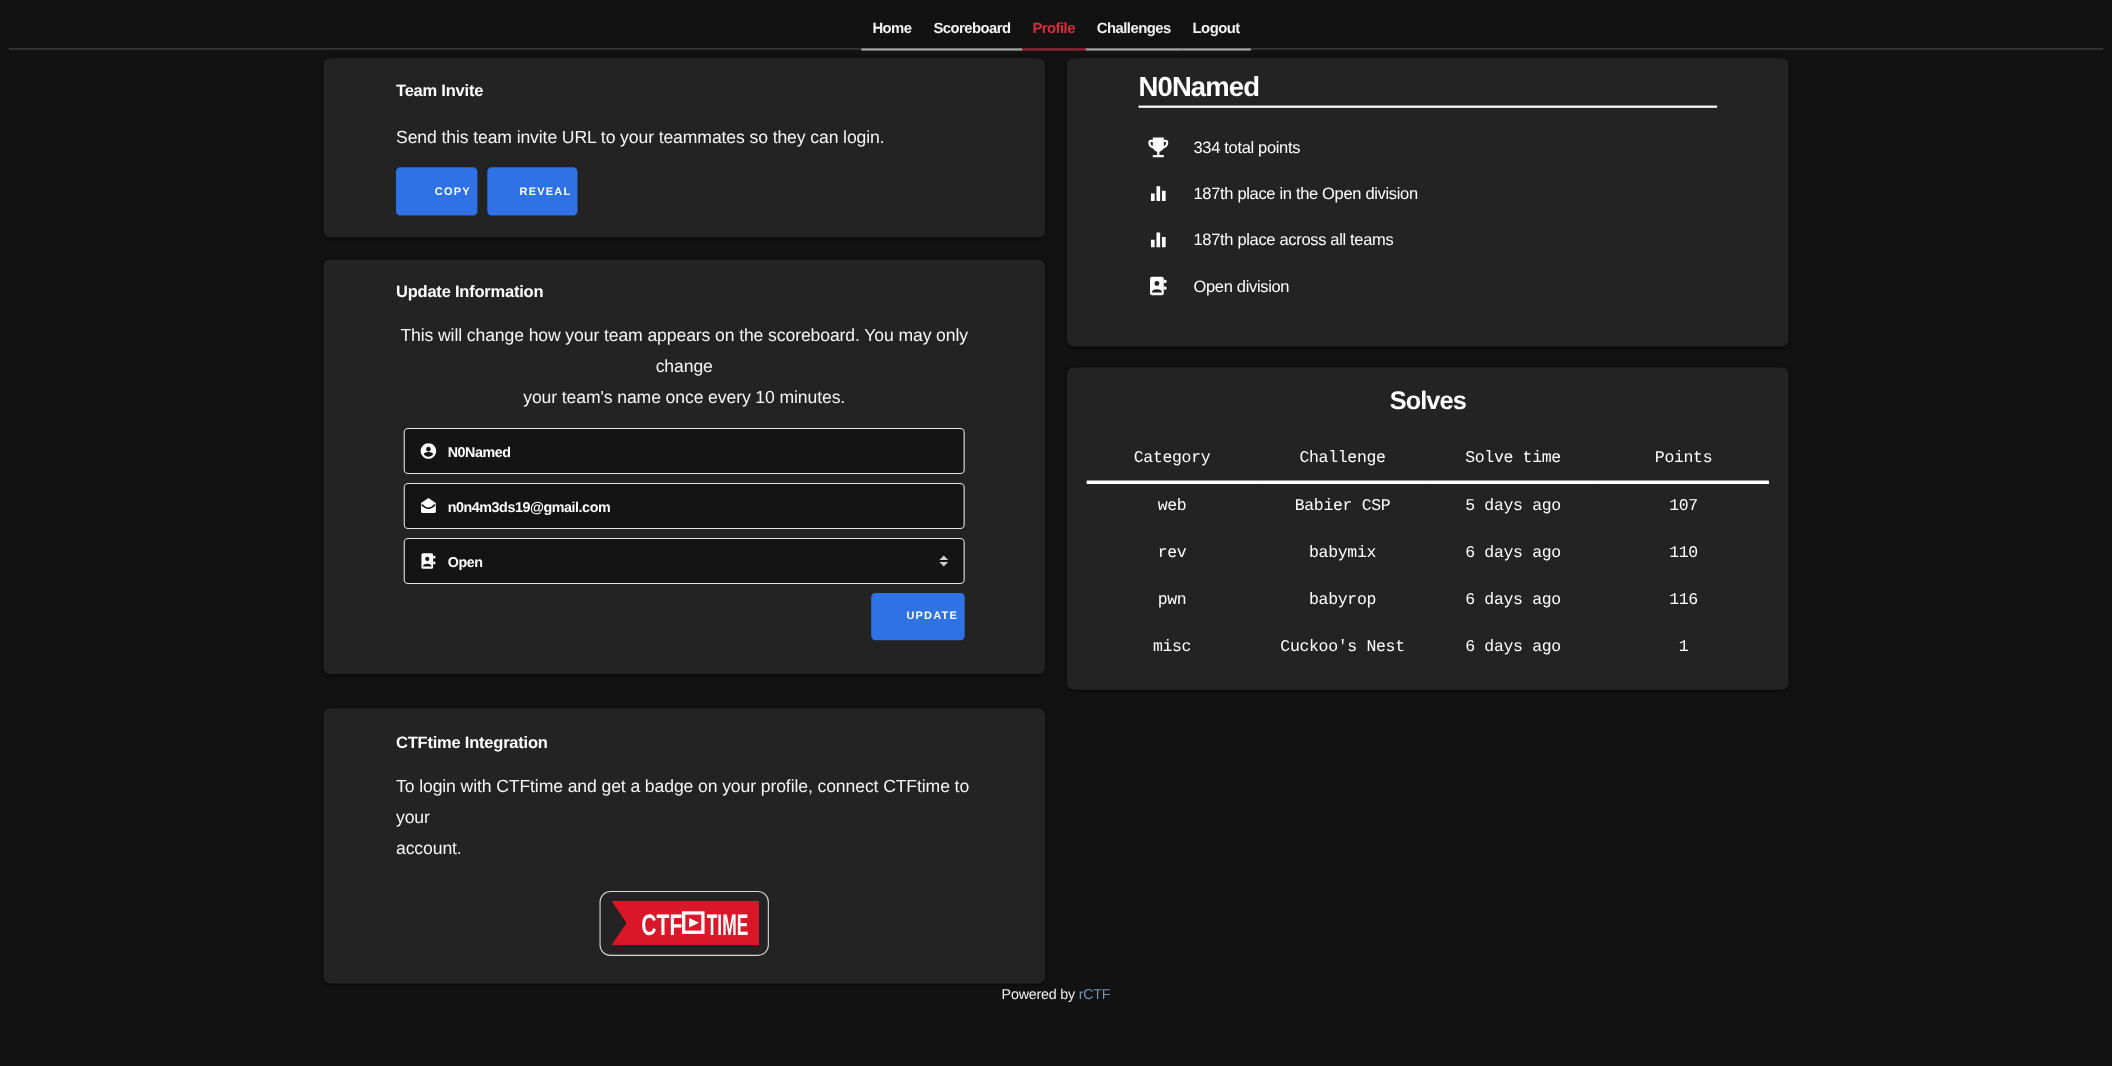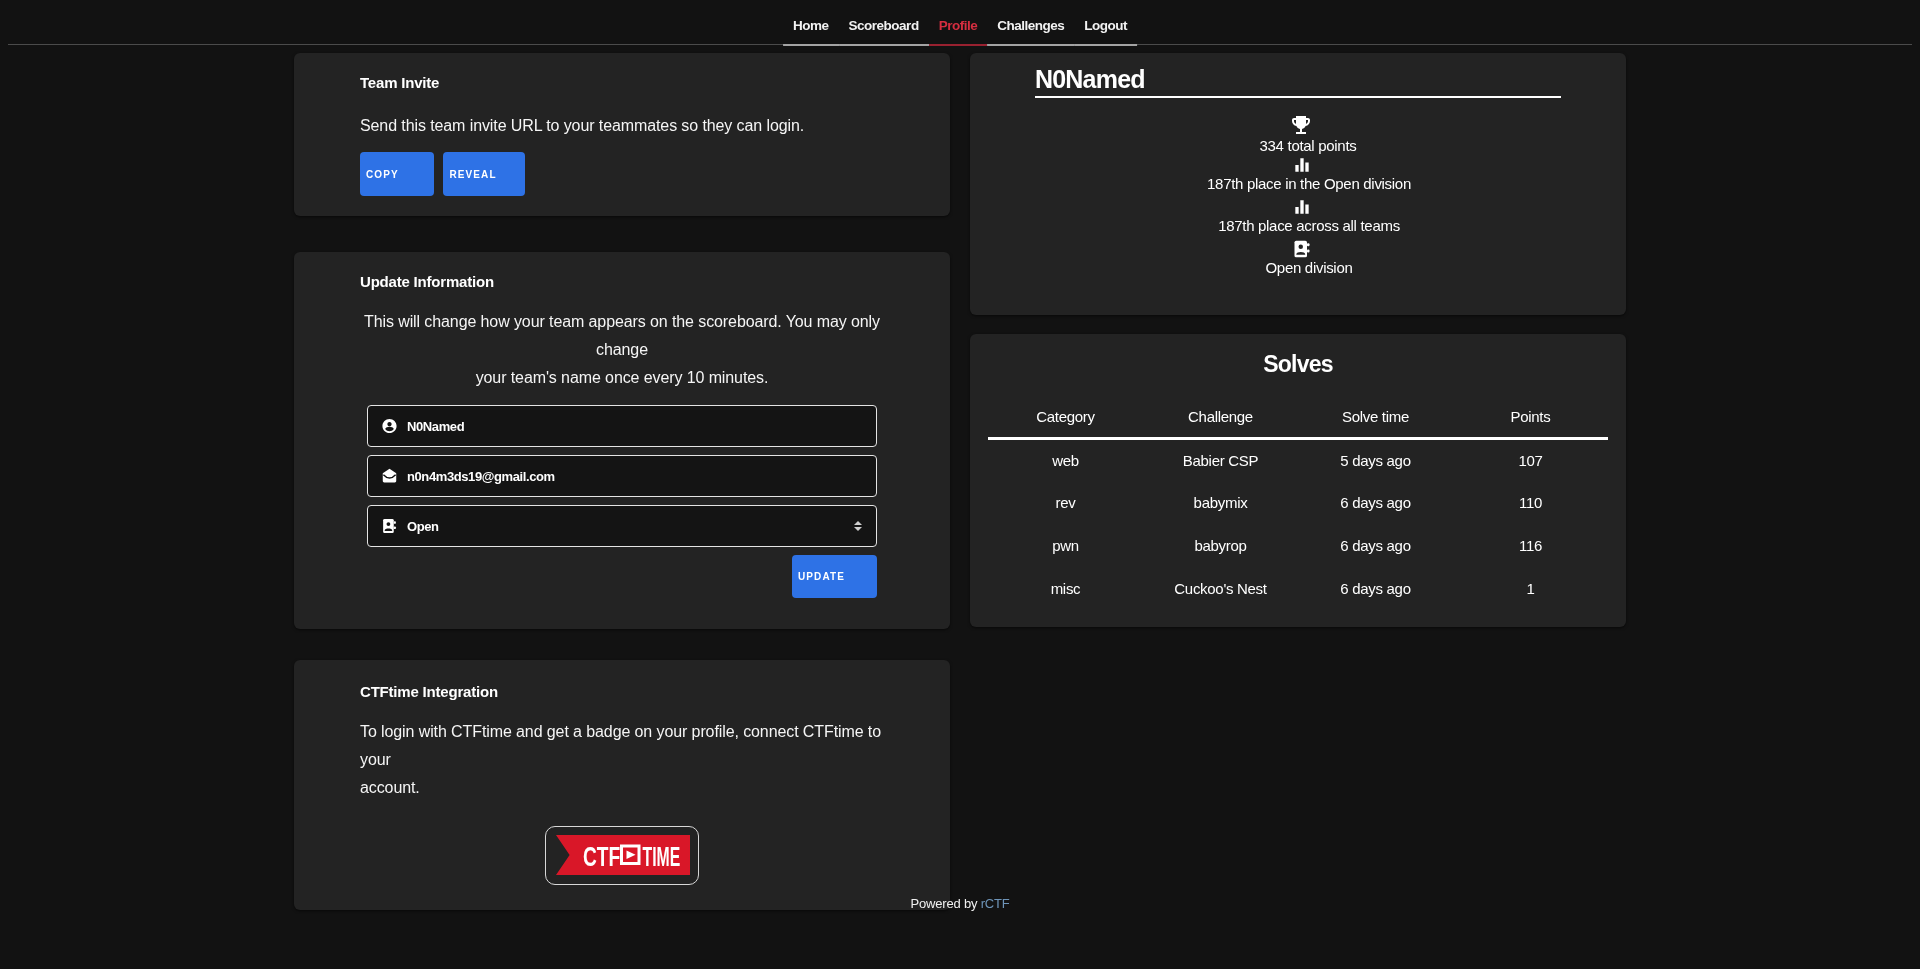--- a/index.html
+++ b/index.html
@@ -28,43 +28,43 @@
   background:#232323; border-radius:6px;
   box-shadow:0 1px 3px rgba(0,0,0,0.55);
 }
 .pad { padding:20px 66px; }
 .card h6 { margin:0; font-size:15px; font-weight:700; letter-spacing:-0.2px; line-height:19px; }
 .card p { margin:20px 0 0; font-size:16px; letter-spacing:-0.1px; line-height:28px; color:#f5f5f5; }
 
 .btn {
   display:inline-block; border:none; border-radius:4px; background:#2e72e6; color:#fff;
   font-family:"Liberation Sans", sans-serif;
-  font-size:10px; font-weight:700; letter-spacing:1.1px; text-align:left;
+  font-size:10px; font-weight:700; letter-spacing:1.1px; text-align:right;
   height:44px;
 }
 
 .field {
   position:relative; height:42px; margin:0 7px 8px;
   border:1px solid #e4e4e4; border-radius:4px; background:#141414;
   display:flex; align-items:center;
 }
 .field .ic { position:absolute; left:13px; top:50%; transform:translateY(-50%); width:17px; height:17px; }
 .field .val { margin-left:39px; font-size:13px; font-weight:700; letter-spacing:-0.4px; }
 .arrows { position:absolute; right:14px; top:50%; transform:translateY(-50%); }
 .arrows .up { width:0; height:0; border-left:4px solid transparent; border-right:4px solid transparent; border-bottom:4px solid #cfcfcf; margin-bottom:2px; }
 .arrows .dn { width:0; height:0; border-left:4px solid transparent; border-right:4px solid transparent; border-top:4px solid #cfcfcf; }
 
 #profileCard h1 { margin:0; font-size:25px; font-weight:700; letter-spacing:-0.8px; line-height:30px; }
 #profileCard hr { border:none; border-top:2px solid #fff; margin:2px 0 0; }
-.prow { display:flex; align-items:center; height:42px;flex-direction:column; }
+.prow { display:flex; align-items:center; height:42px; }
 .prow svg { width:20px; height:20px; flex:0 0 20px; margin-left:8px; }
 .prow span { margin-left:22px; font-size:15px; letter-spacing:-0.3px; }
 
 #solvesCard h2 { margin:0; text-align:center; font-size:23px; font-weight:700; letter-spacing:-0.8px; line-height:28px; }
-table { width:100%; border-collapse:collapse; margin-top:19px; table-layout:fixed; }
+table { width:100%; border-collapse:collapse; margin-top:19px; table-layout:fixed;font-family:Liberation Mono, monospace; }
 th { font-weight:400; }
 th, td { text-align:center; font-size:15px; letter-spacing:-0.3px; padding:0; }
 thead tr { height:41px; }
 thead { border-bottom:3px solid #fff; }
 tbody tr { height:43px; }
 
 .ctfbox { display:block; width:154px; height:59px; margin:24px auto 0; border:1px solid #d8d8d8; border-radius:10px; position:relative; }
 
 footer { position:absolute; top:896px; left:0; width:100%; text-align:center; font-size:13px; color:#f0f0f0; letter-spacing:-0.2px; }
 footer a { color:#6e94b8; text-decoration:none; }
@@ -76,21 +76,21 @@
   <nav>
     <a id="nHome" href="#">Home</a>
     <a id="nScore" href="#">Scoreboard</a>
     <a id="nProfile" class="active" href="#">Profile</a>
     <a id="nChal" href="#">Challenges</a>
     <a id="nLogout" href="#">Logout</a>
   </nav>
 </header>
 <main>
   <div class="col" id="leftcol">
-    <div class="card pad" id="card1" style="margin-bottom:36px;">
+    <div class="card pad" id="card1" style="margin-bottom:20px;">
       <h6 id="t1">Team Invite</h6>
       <p id="p1">Send this team invite URL to your teammates so they can login.</p>
       <div style="margin-top:12px;">
         <button class="btn" id="btnCopy" style="width:74px;">COPY</button>
         <button class="btn" id="btnReveal" style="width:82px; margin-left:5px;">REVEAL</button>
       </div>
     </div>
     <div class="card pad" id="card2" style="margin-bottom:31px;">
       <h6 id="t2">Update Information</h6>
       <p id="p2" style="margin-top:17px;text-align:center;">This will change how your team appears on the scoreboard. You may only change<br>your team's name once every 10 minutes.</p>

